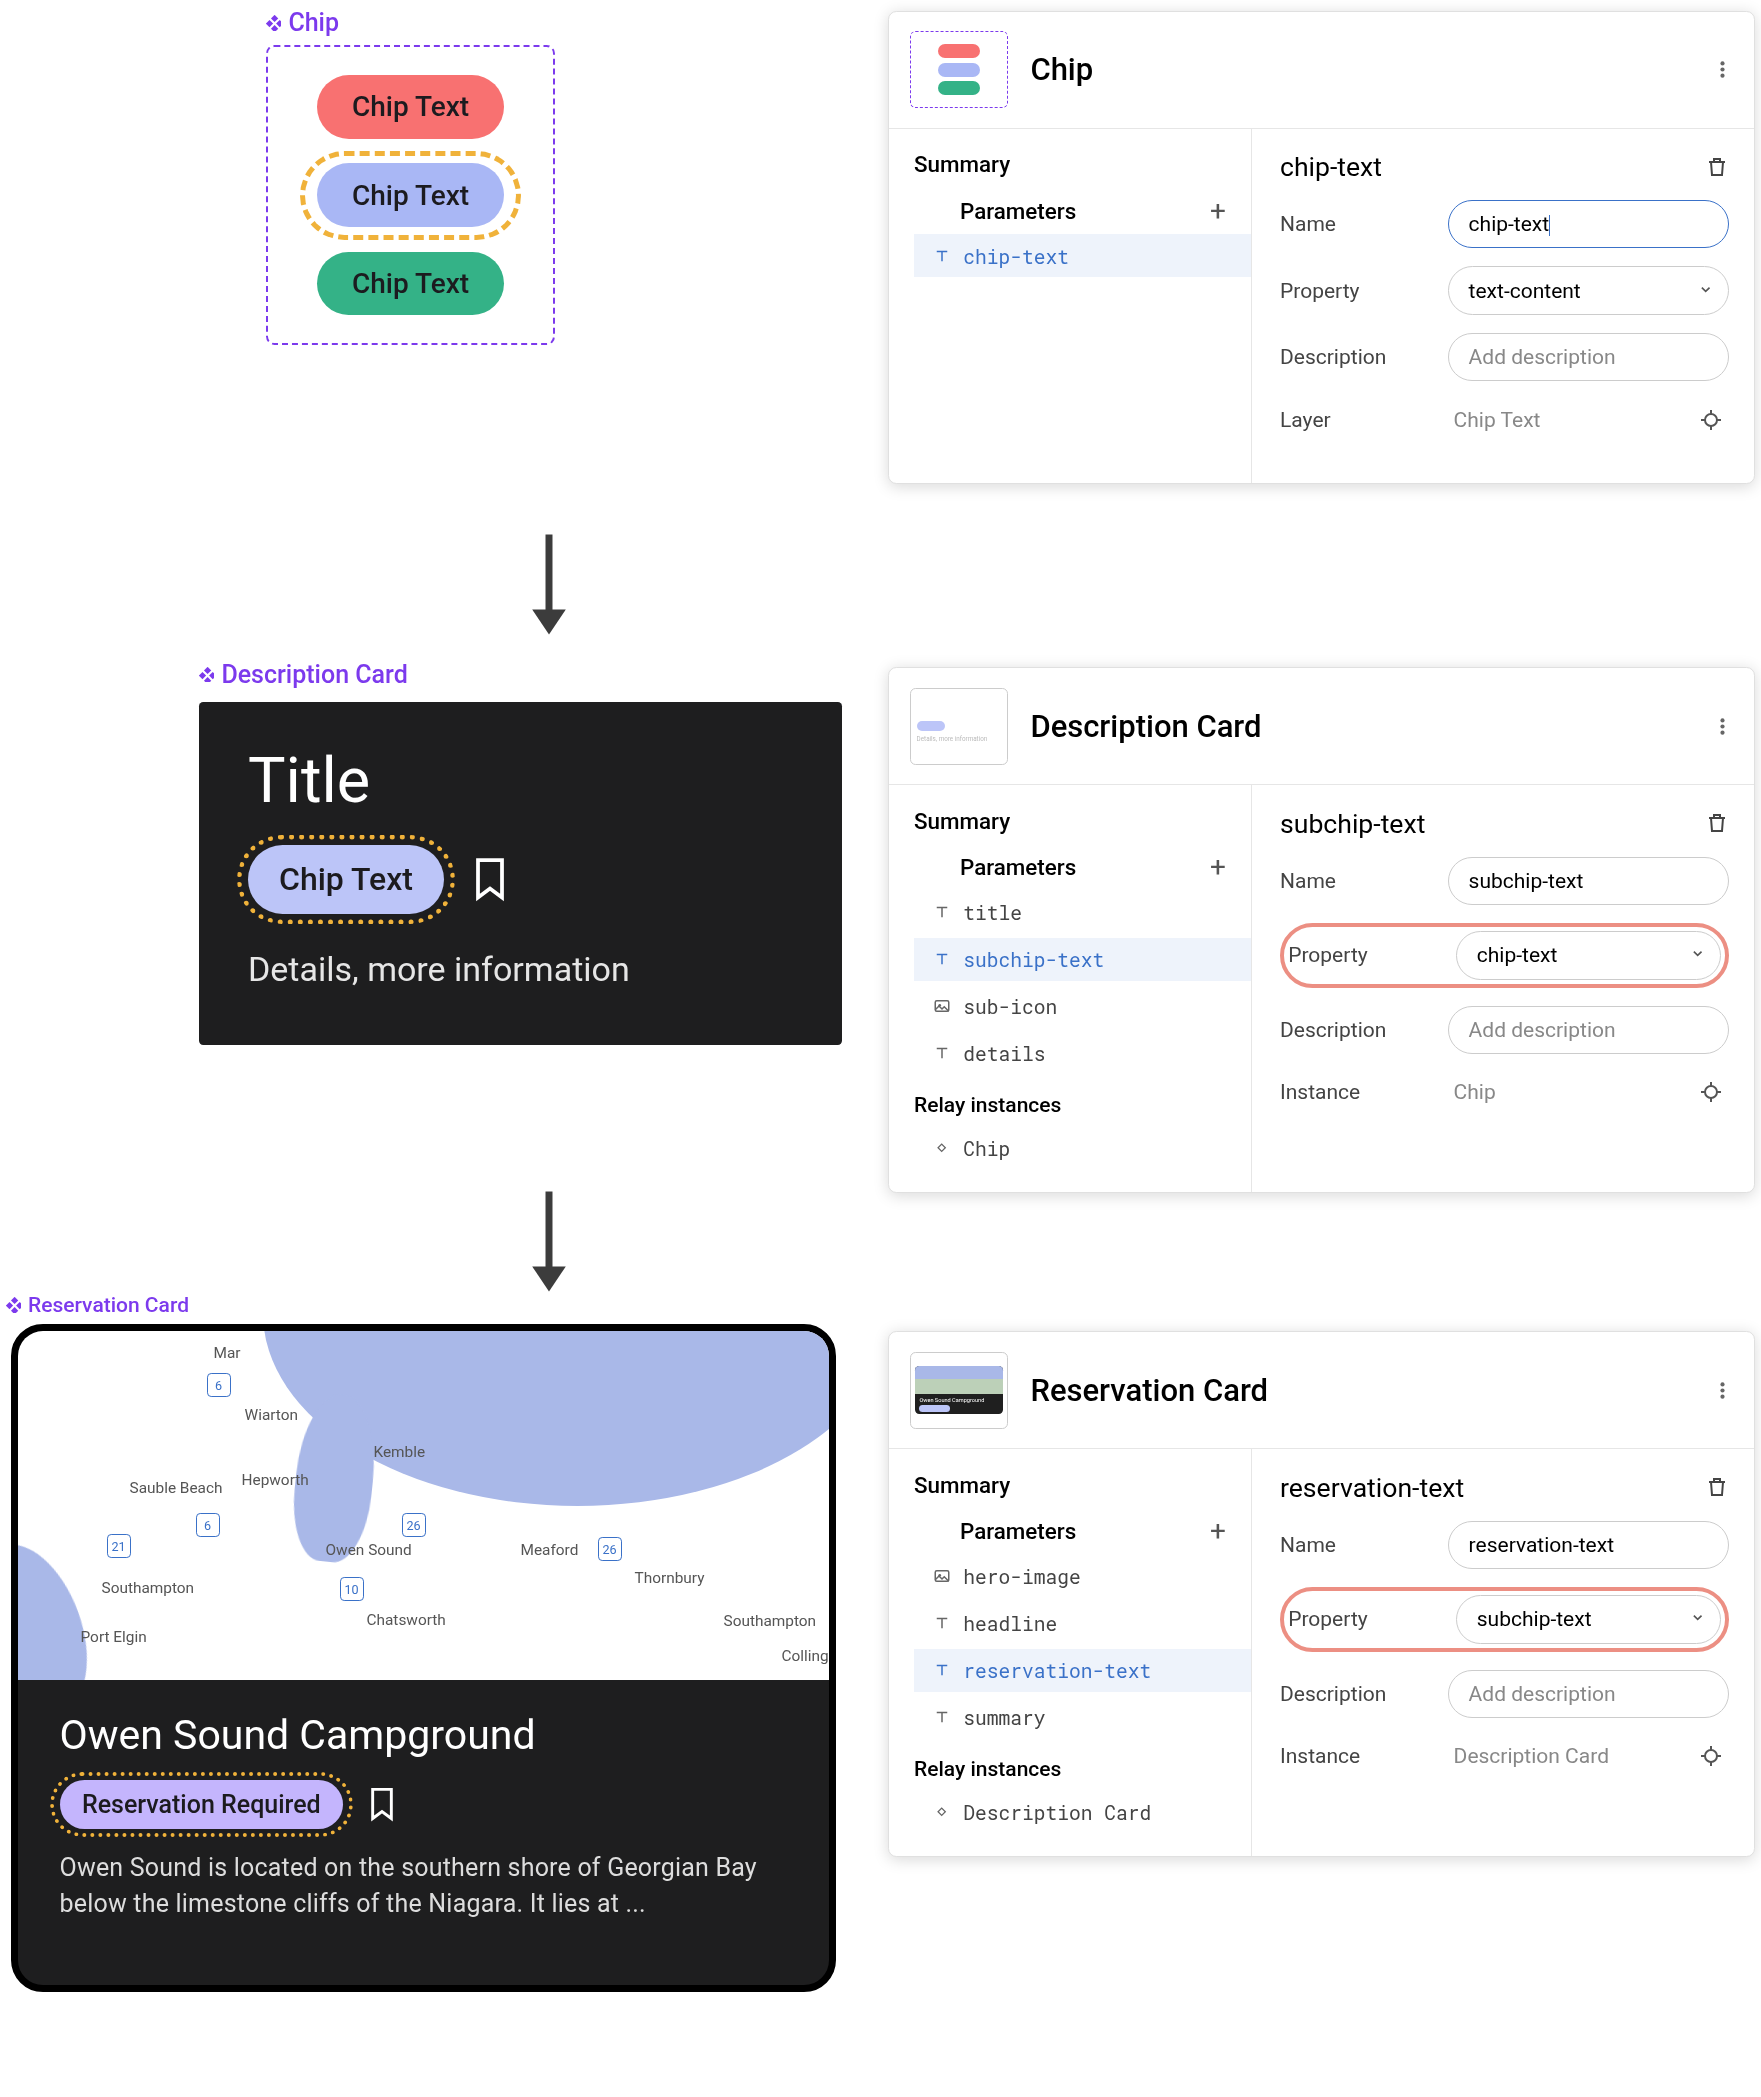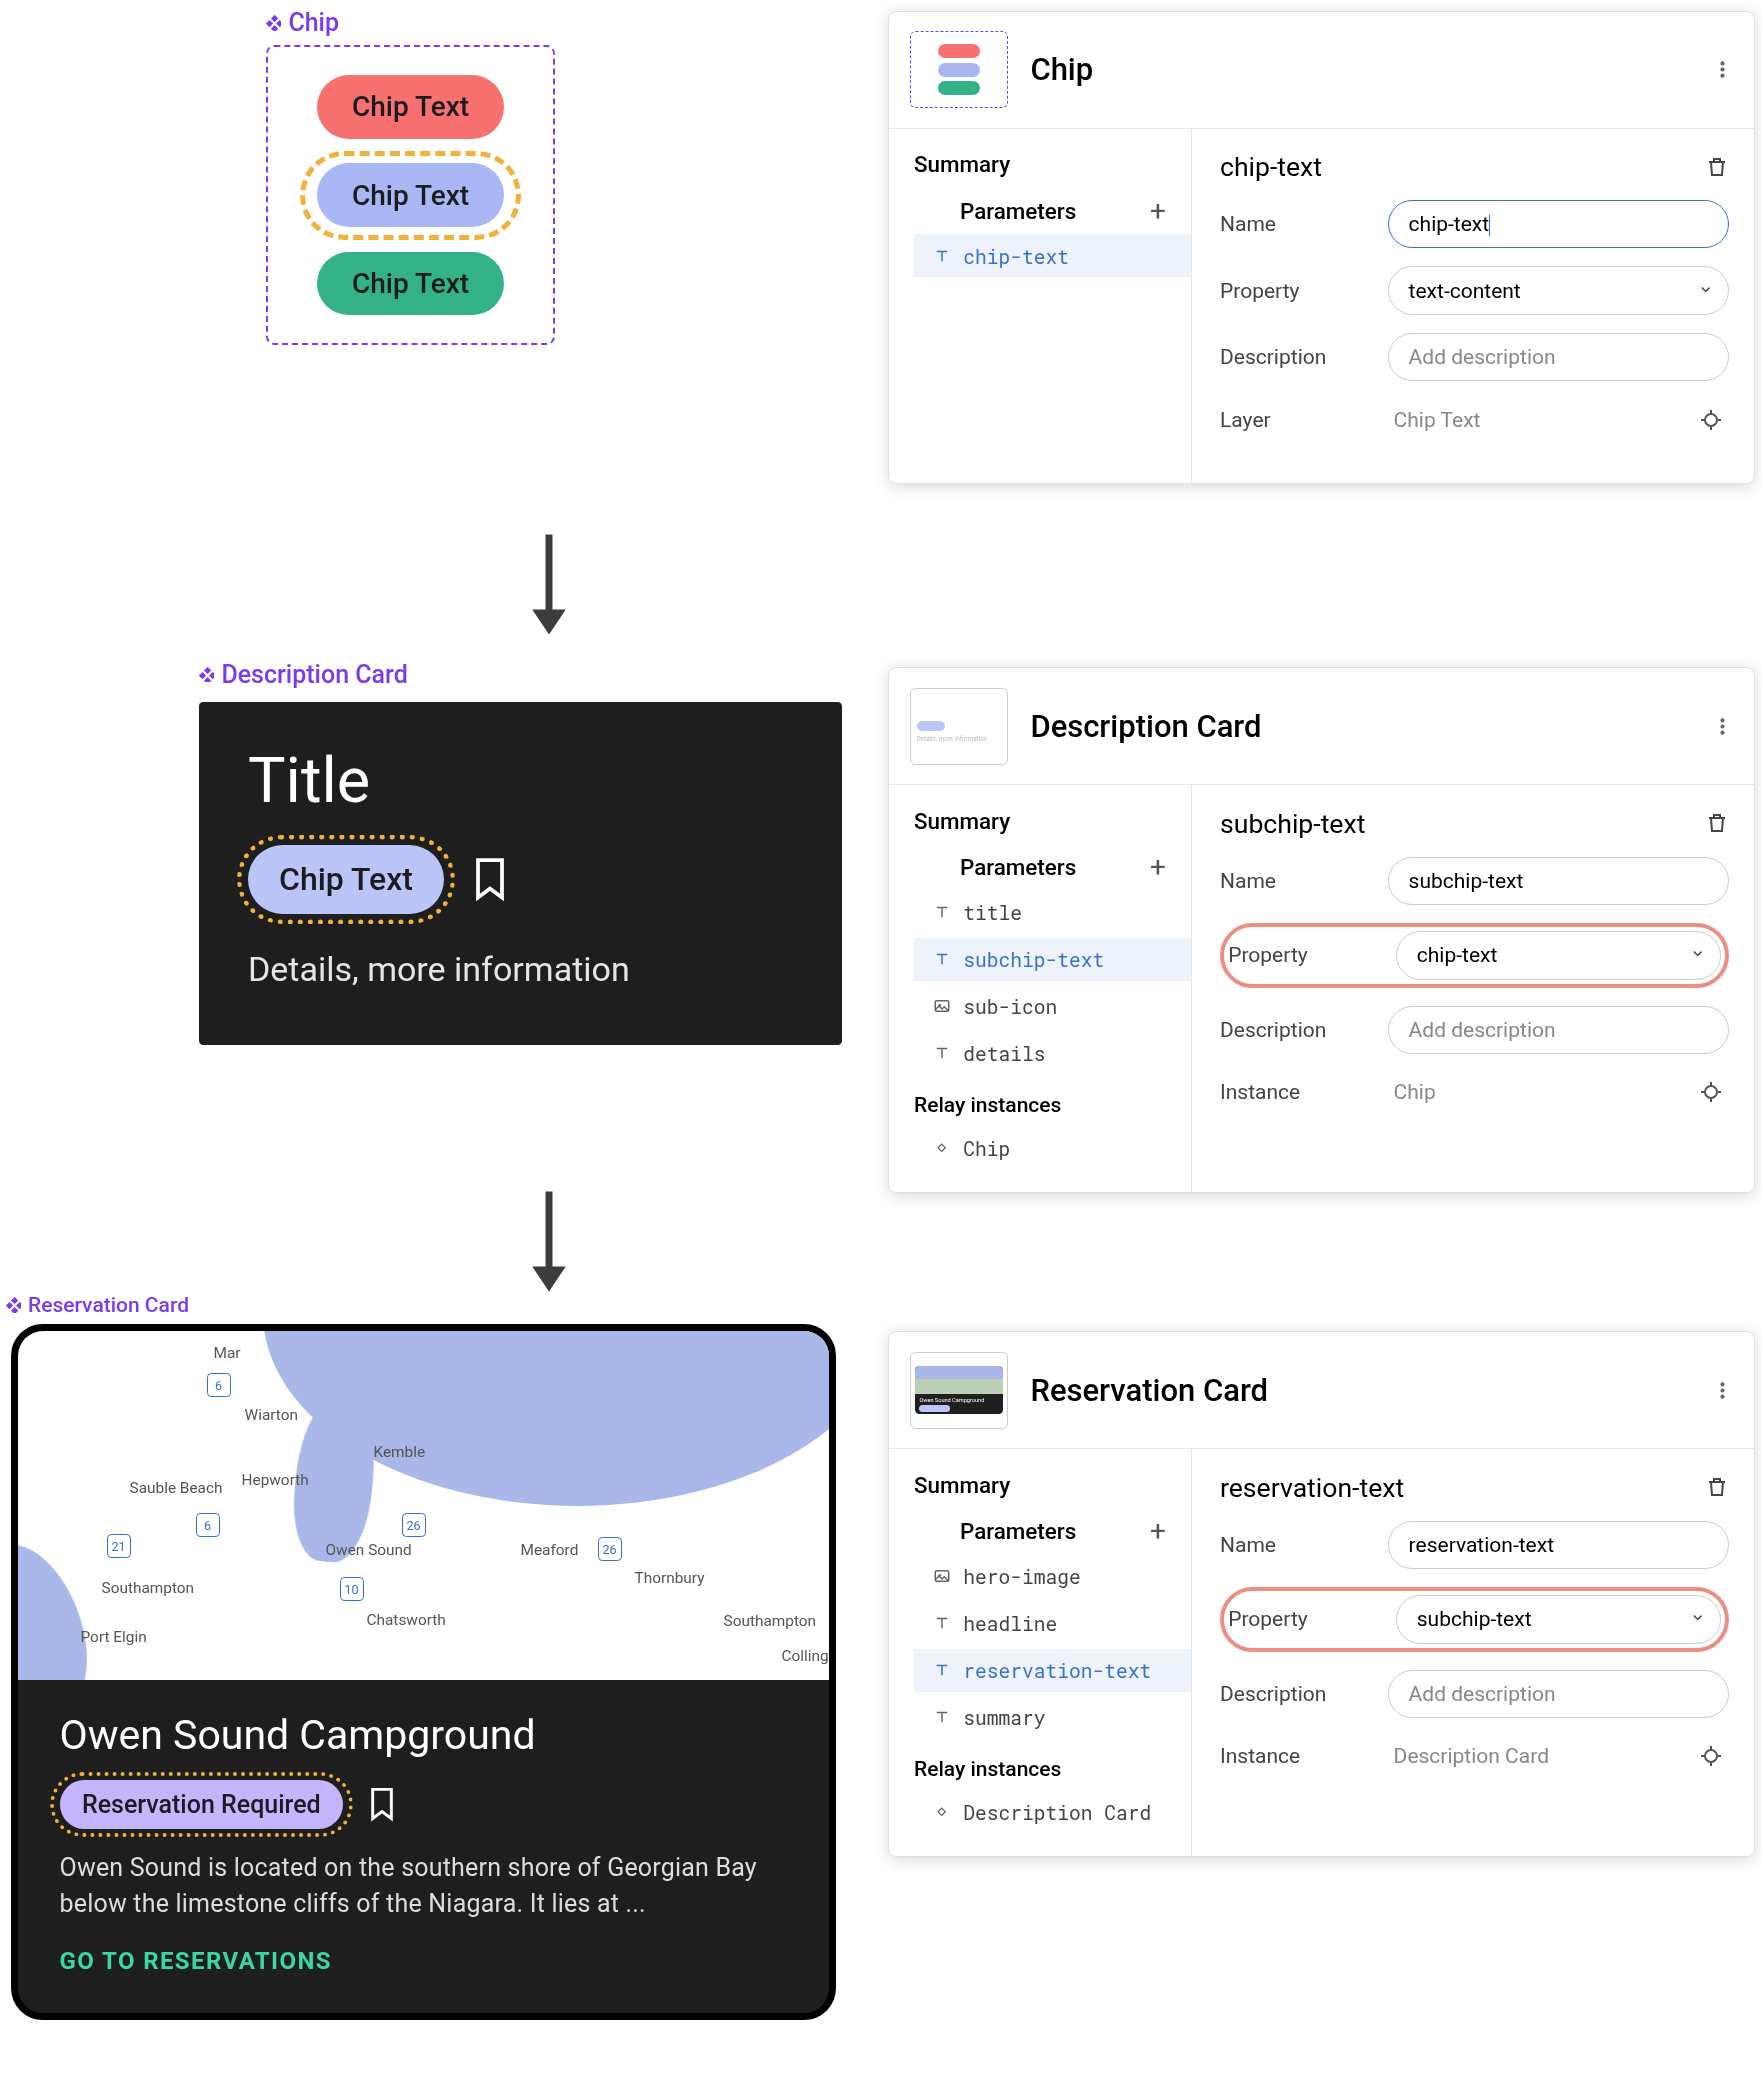--- a/index.html
+++ b/index.html
@@ -74,21 +74,21 @@
     overflow:hidden;
   }
   .panel-head { display:flex; align-items:center; gap:22.4px; padding:19.6px 21px; border-bottom:0.7px solid #e6e6e6;}
   .panel-head .thumb { width:98px; height:77px; border:1.4px dashed #7c3aed; border-radius:5.6px; display:flex; flex-direction:column; gap:4.2px; align-items:center; justify-content:center; padding:5.6px;}
   .thumb.solid { border:0.7px solid #ccc; background:#fff;}
   .thumb-dc { background:#1f1f1f; border:none; padding:7px;}
   .panel-title { font-size:31px; font-weight:500; flex:1;}
   .kebab { width:21px; height:21px; color:#666; display:flex; align-items:center; justify-content:center;}
 
   .panel-body { display:flex; }
-  .lcol { width:303px; border-right:0.7px solid #e6e6e6; padding:22.4px 0 22.4px 25px;}
+  .lcol { width:363px; border-right:0.7px solid #e6e6e6; padding:22.4px 0 22.4px 25px;}
   .rcol { flex:1; padding:22.4px 25px 25px 28px;}
 
   .summary-lab { font-size:22.4px; font-weight:500; margin-bottom:19.6px;}
   .params-head { display:flex; align-items:center; justify-content:space-between; padding-right:25px; margin-bottom:9.8px;}
   .params-head .plab { font-size:22.4px; font-weight:500;margin-left:46px;}
   .plus { font-size:28px; color:#555; line-height:1; }
 
   .param-list { display:flex; flex-direction:column; gap:4.2px;}
   .param-item { display:flex; align-items:center; gap:11.2px; padding:8.4px 14px 8.4px 17px; font-family: "Roboto Mono", ui-monospace, Menlo, monospace; font-size:19.6px; color:#444;}
   .param-item .pico { width:21px; height:21px; display:flex; align-items:center; justify-content:center; color:#666;}
@@ -241,21 +241,20 @@
         <div class="rc-chip"><span>Reservation Required</span></div>
         <div class="outline-dots" style="inset:-8.4px -9.8px; border-width:4.9px;"></div>
       </div>
       <span class="bookmark-icon" style="width:28px;height:35px;">
         <svg viewBox="0 0 24 30" fill="none" stroke="#fff" stroke-width="2.5">
             <path d="M4 2 H20 V27 L12 21 L4 27 Z"></path>
           </svg>
       </span>
     </div>
     <div class="rc-summary">Owen Sound is located on the southern shore of Georgian Bay below the limestone cliffs of the Niagara. It lies at ...</div>
-    <div class="rc-cta">GO TO RESERVATIONS</div>
   </div>
 </div>
 
 <div class="diagram panel" style="left:888px; top:10.5px;">
   <div class="panel-head">
     <div class="thumb">
       <div class="mini-pill" style="background:#f87171;"></div>
       <div class="mini-pill" style="background:#a9b7f5;"></div>
       <div class="mini-pill" style="background:#34b287;"></div>
     </div>

